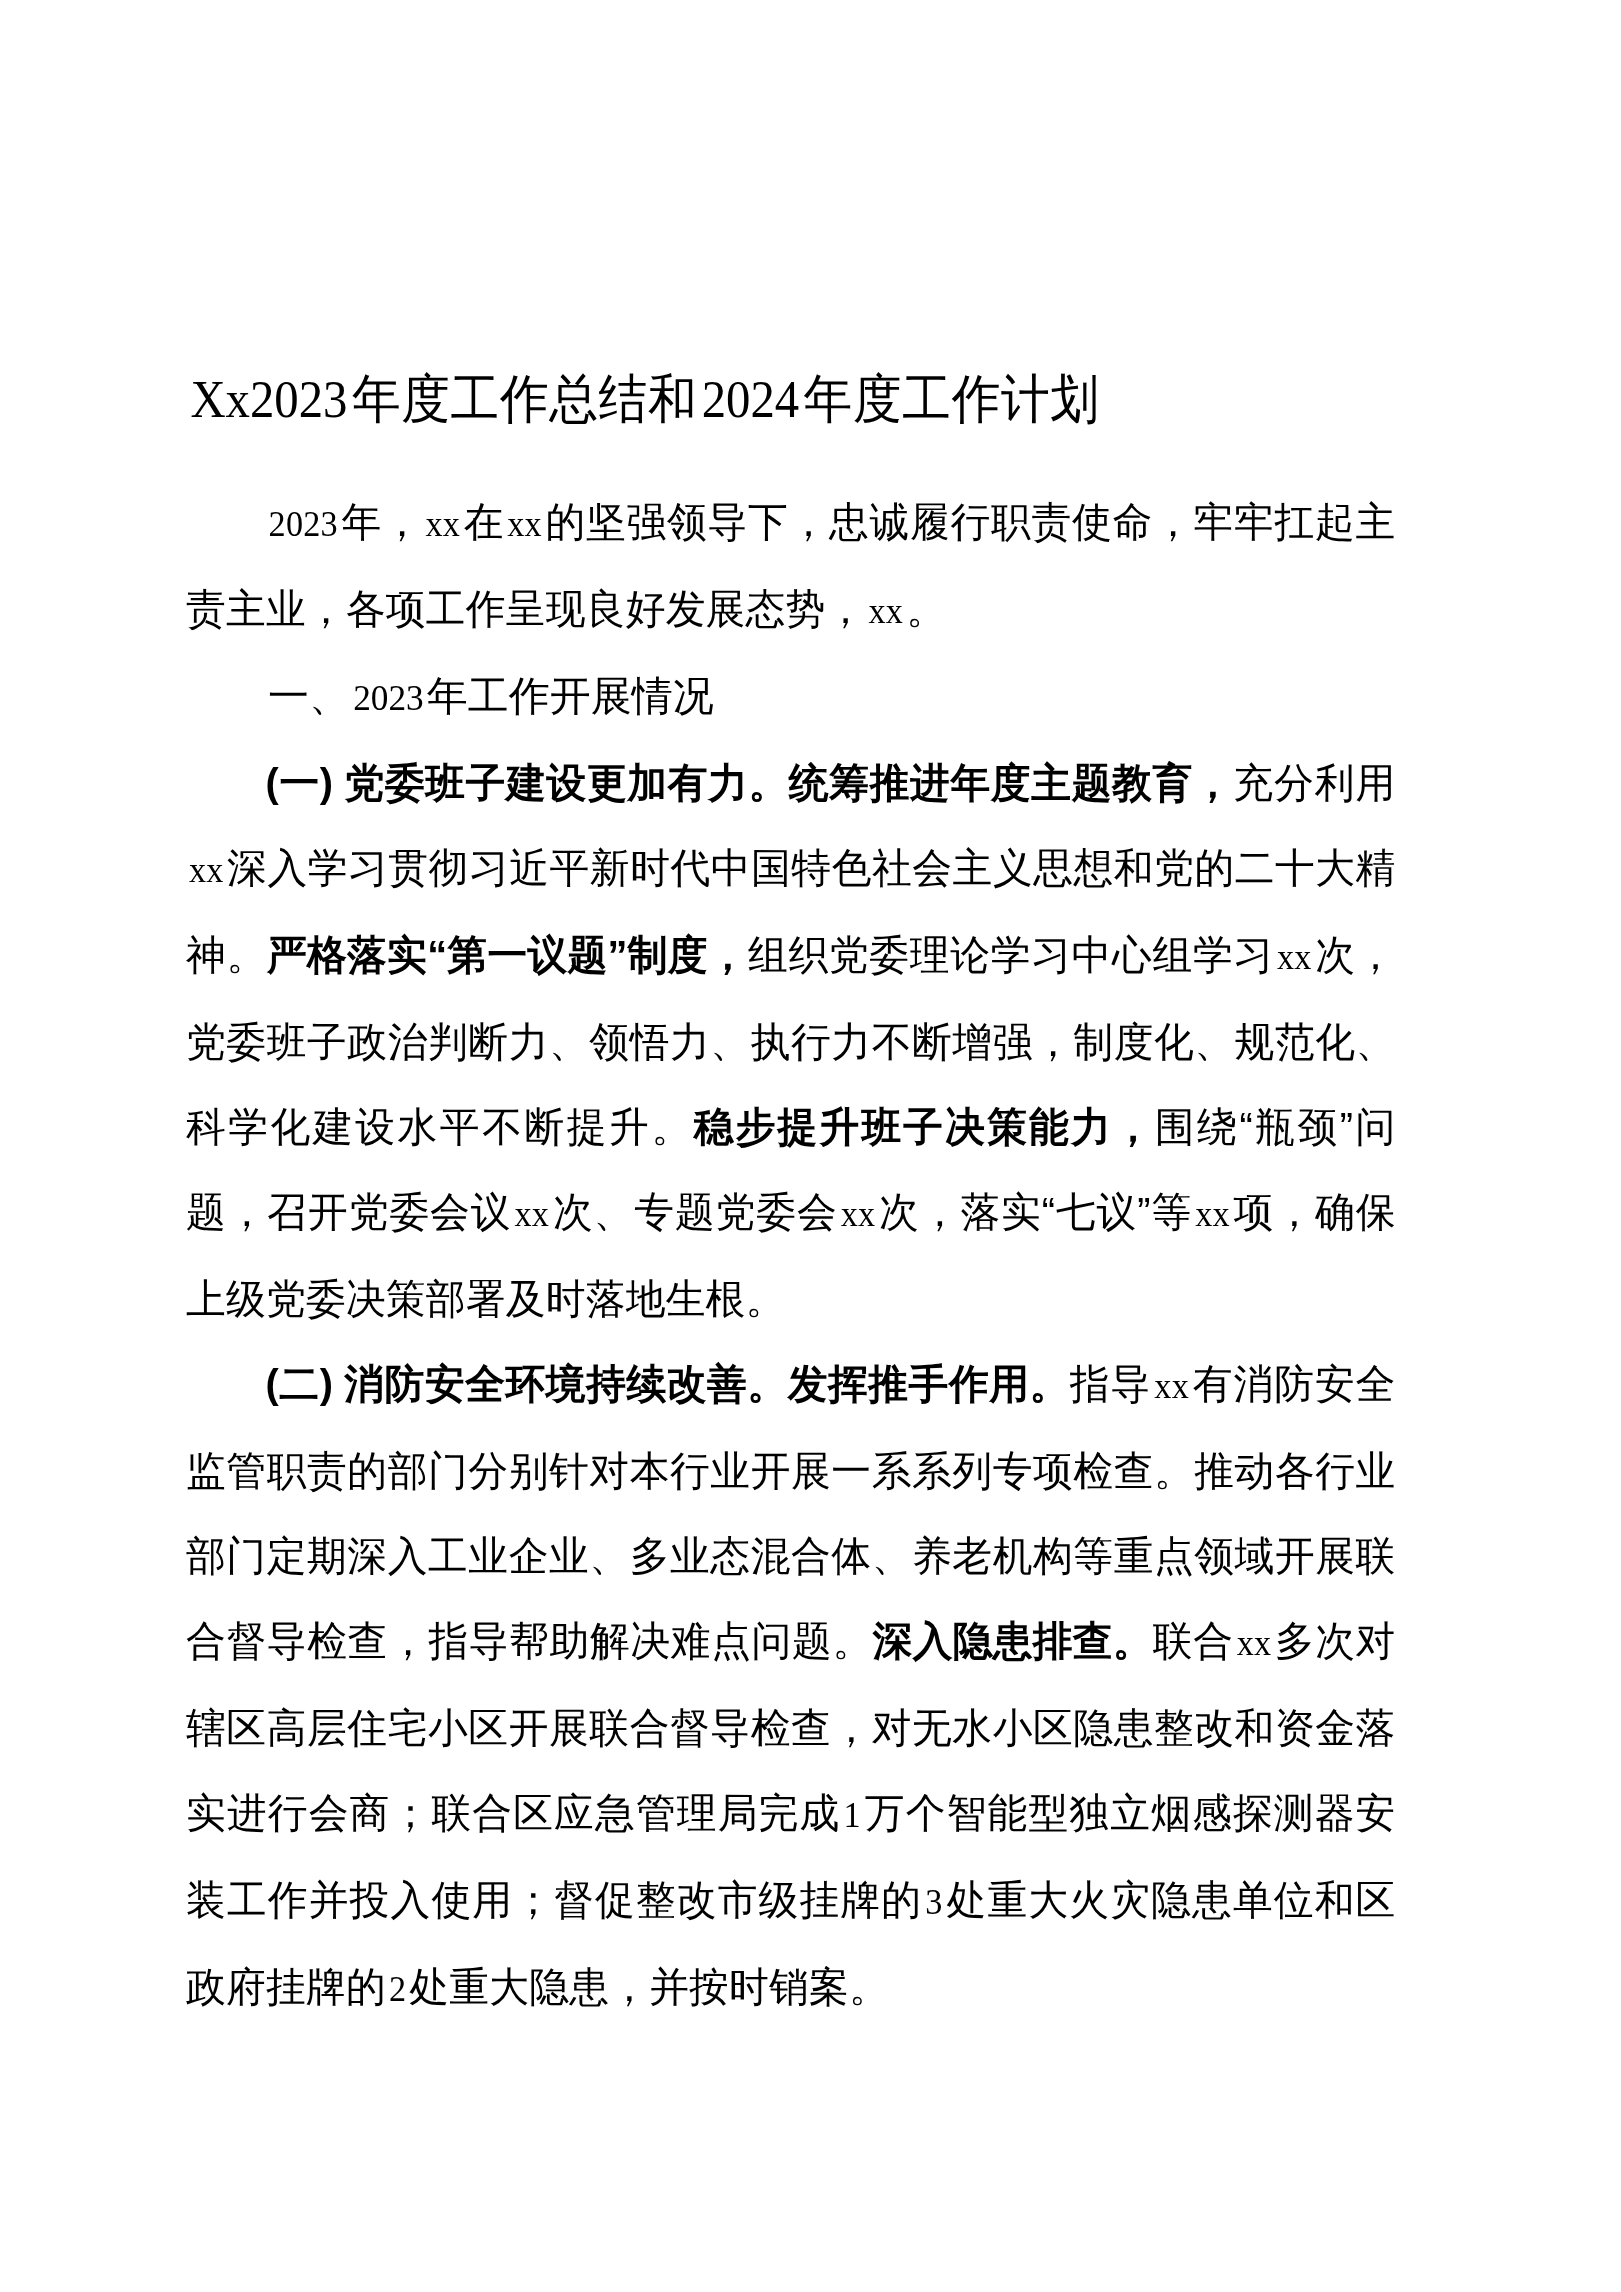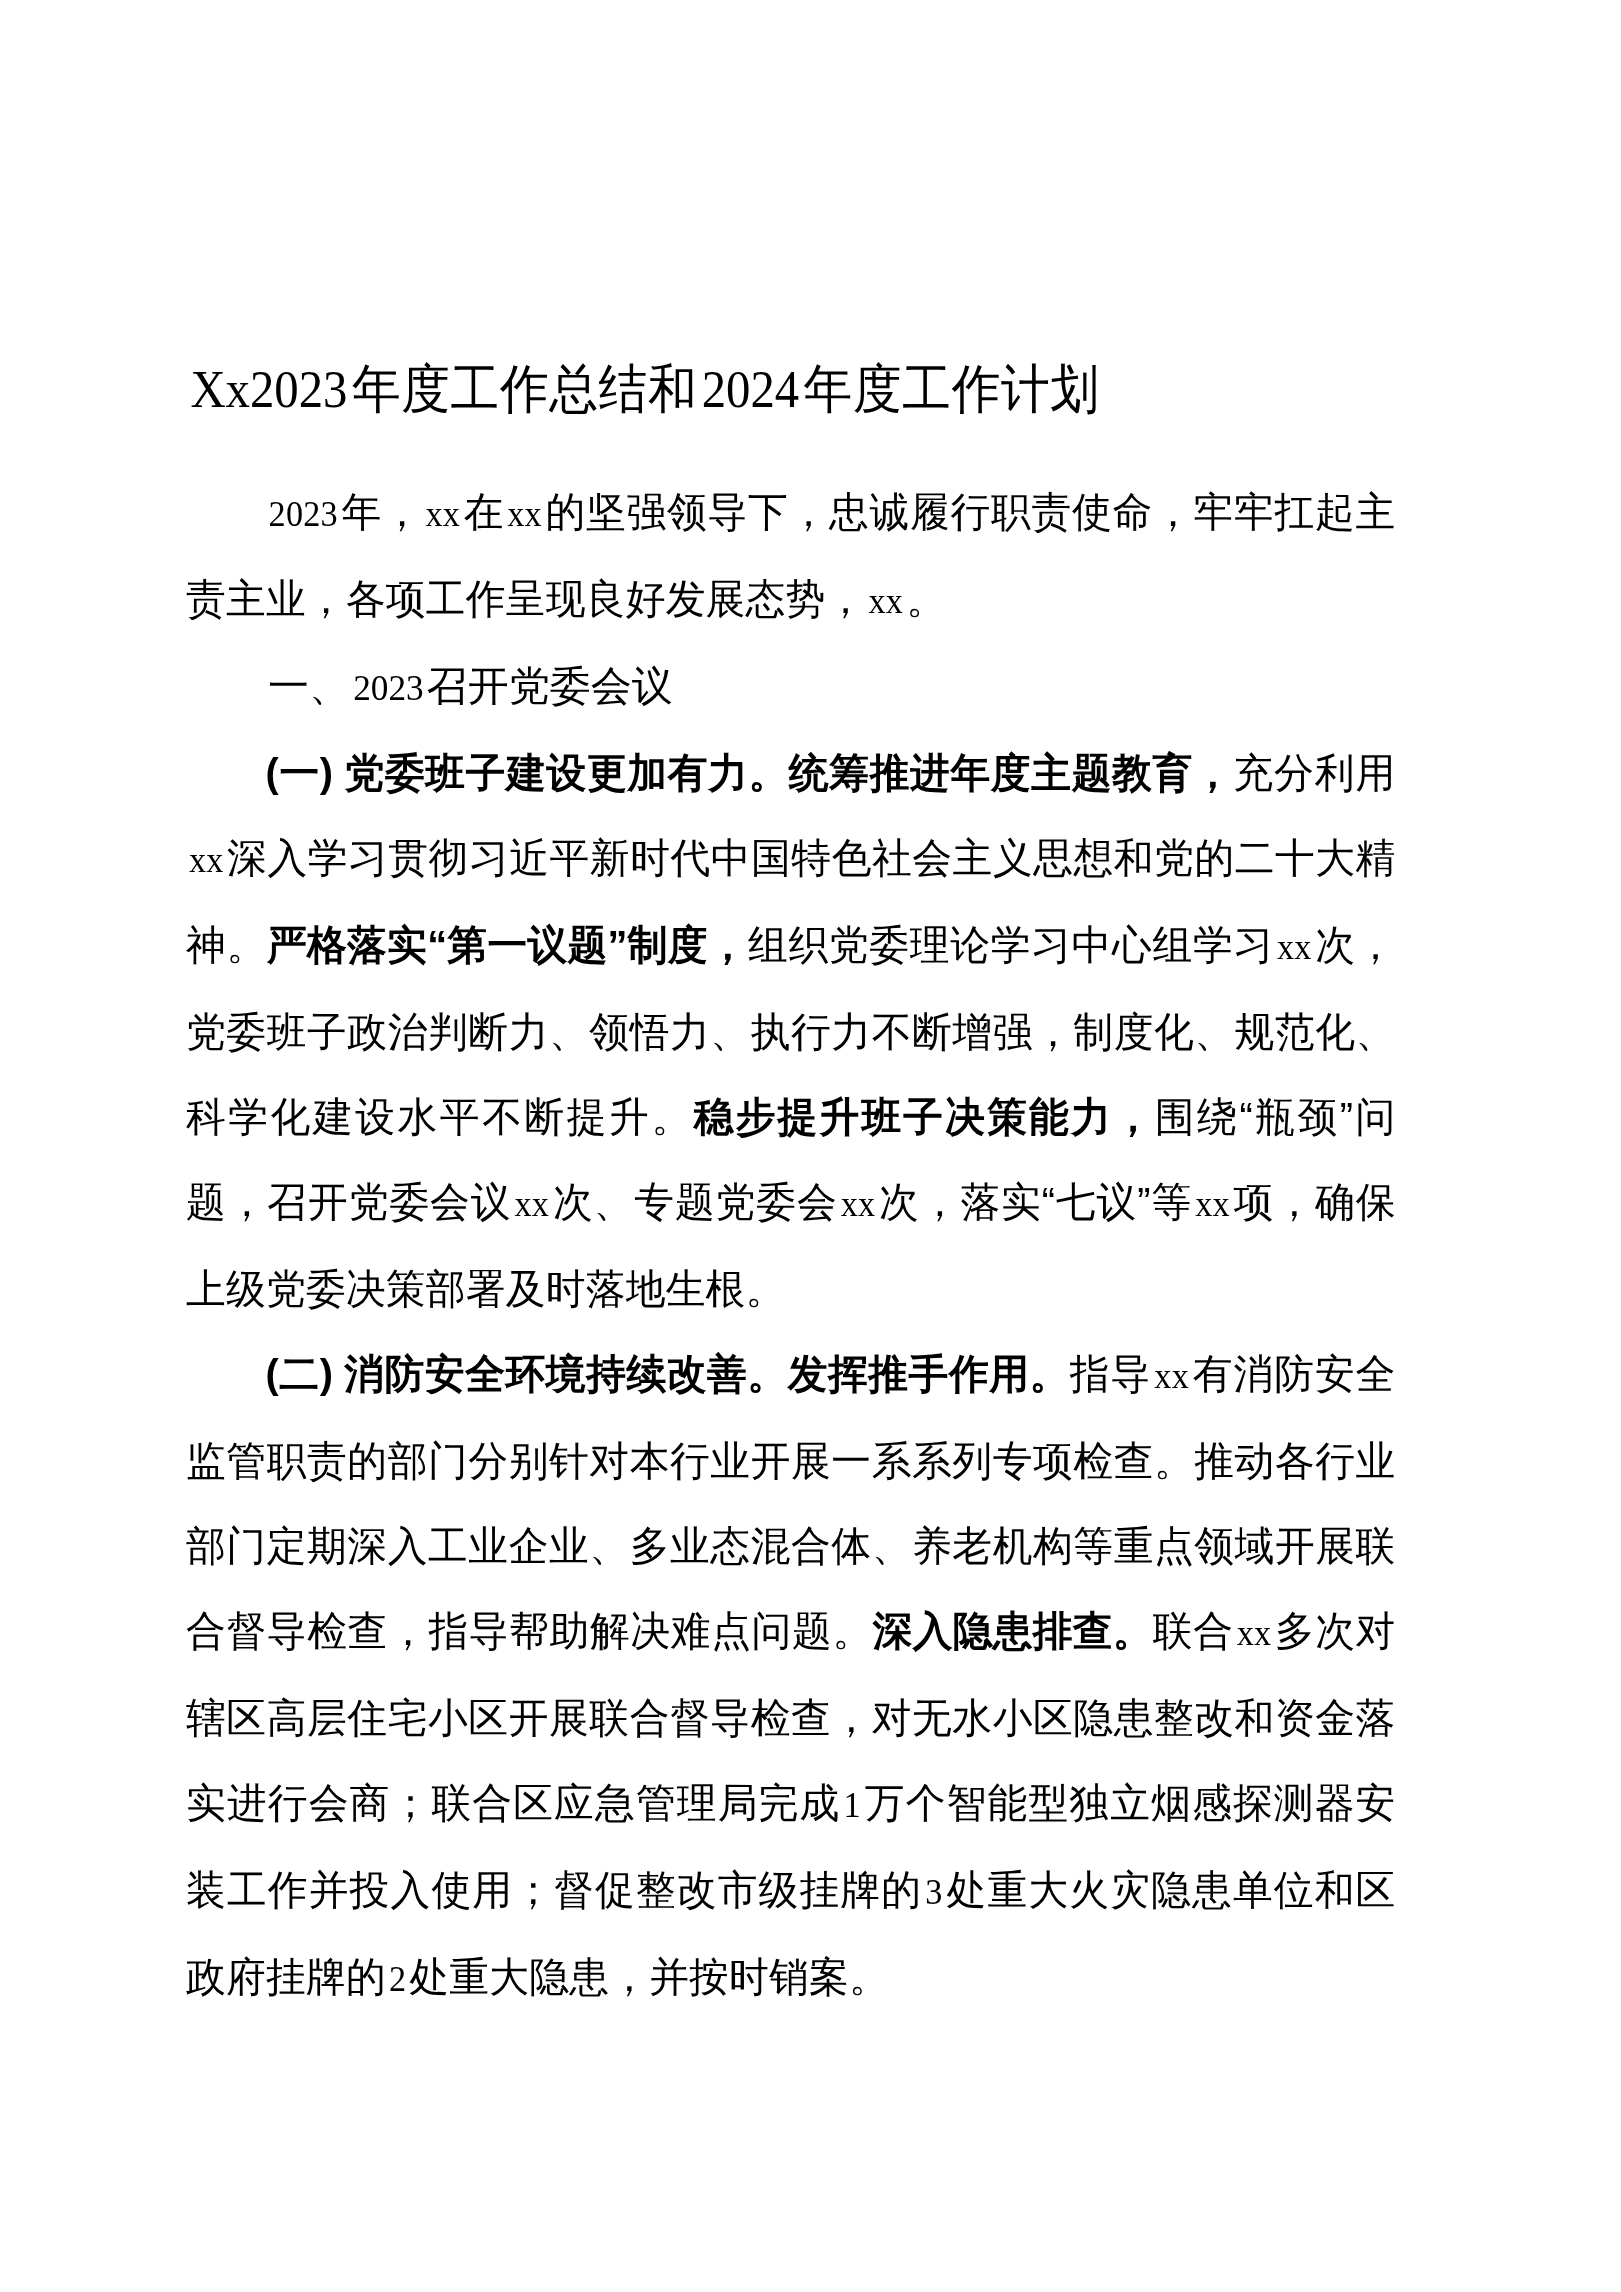--- a/index.html
+++ b/index.html
@@ -15,21 +15,21 @@
     position: relative;
     width: 1621px;
     height: 2293px;
     background: #ffffff;
     overflow: hidden;
     box-sizing: border-box;
   }
   .content {
     position: absolute;
     left: 186px;
-    top: 351px;
+    top: 361px;
     width: 1247px;
   }
 
   
   .lat {
     font-family: "Liberation Serif", "DejaVu Serif", serif;
     padding: 0 0.09em;
   }
 
   .doc-title {
@@ -84,20 +84,20 @@
 </head>
 <body>
 
 <div class="page">
   <div class="content">
 
     <h1 class="doc-title"><span class="lat">Xx2023</span><span>年度工作总结和</span><span class="lat">2024</span><span>年度工作计划</span></h1>
 
     <div>
         <p class="para indent"><span class="lat">2023</span><span>年，</span><span class="lat">xx</span><span>在</span><span class="lat">xx</span><span>的坚强领导下，忠诚履行职责使命，牢牢扛起主责主业，各项工作呈现良好发展态势，</span><span class="lat">xx</span><span>。</span></p>
-        <p class="section-head"><span>一、</span><span class="lat">2023</span><span>召开党委会议</span></p>
+        <p class="section-head"><span>一、</span><span class="lat">2023</span><span>年工作开展情况</span></p>
         <p class="para indent"><b>(一)</b><b> 党委班子建设更加有力。统筹推进年度主题教育，</b><span>充分利用</span><span class="lat">xx</span><span>深入学习贯彻习近平新时代中国特色社会主义思想和党的二十大精神。</span><b>严格落实“第一议题”制度，</b><span>组织党委理论学习中心组学习</span><span class="lat">xx</span><span>次，党委班子政治判断力、领悟力、执行力不断增强，制度化、规范化、科学化建设水平不断提升。</span><b>稳步提升班子决策能力，</b><span>围绕“瓶颈”问题，召开党委会议</span><span class="lat">xx</span><span>次、专题党委会</span><span class="lat">xx</span><span>次，落实“七议”等</span><span class="lat">xx</span><span>项，确保上级党委决策部署及时落地生根。</span></p>
         <p class="para indent"><b>(二)</b><b> 消防安全环境持续改善。发挥推手作用。</b><span>指导</span><span class="lat">xx</span><span>有消防安全监管职责的部门分别针对本行业开展一系系列专项检查。推动各行业部门定期深入工业企业、多业态混合体、养老机构等重点领域开展联合督导检查，指导帮助解决难点问题。</span><b>深入隐患排查。</b><span>联合</span><span class="lat">xx</span><span>多次对辖区高层住宅小区开展联合督导检查，对无水小区隐患整改和资金落实进行会商；联合区应急管理局完成</span><span class="lat">1</span><span>万个智能型独立烟感探测器安装工作并投入使用；督促整改市级挂牌的</span><span class="lat">3</span><span>处重大火灾隐患单位和区政府挂牌的</span><span class="lat">2</span><span>处重大隐患，并按时销案。</span></p>
       </div>
 
   </div>
 </div>
 
 
 </body></html>

